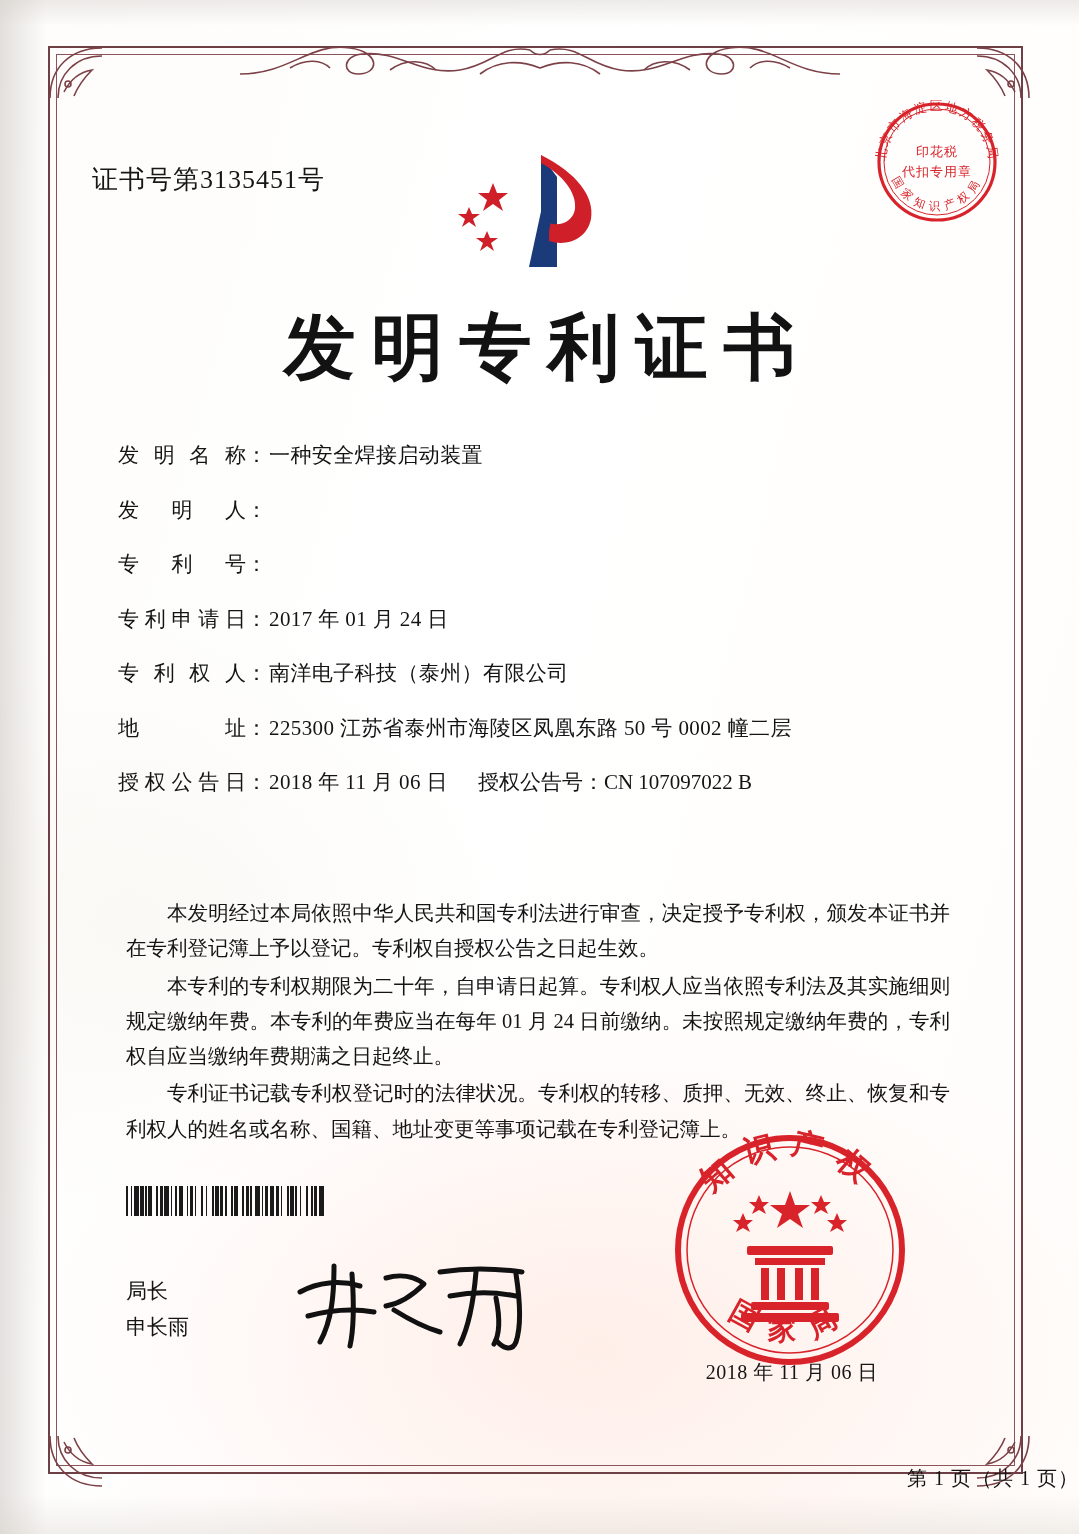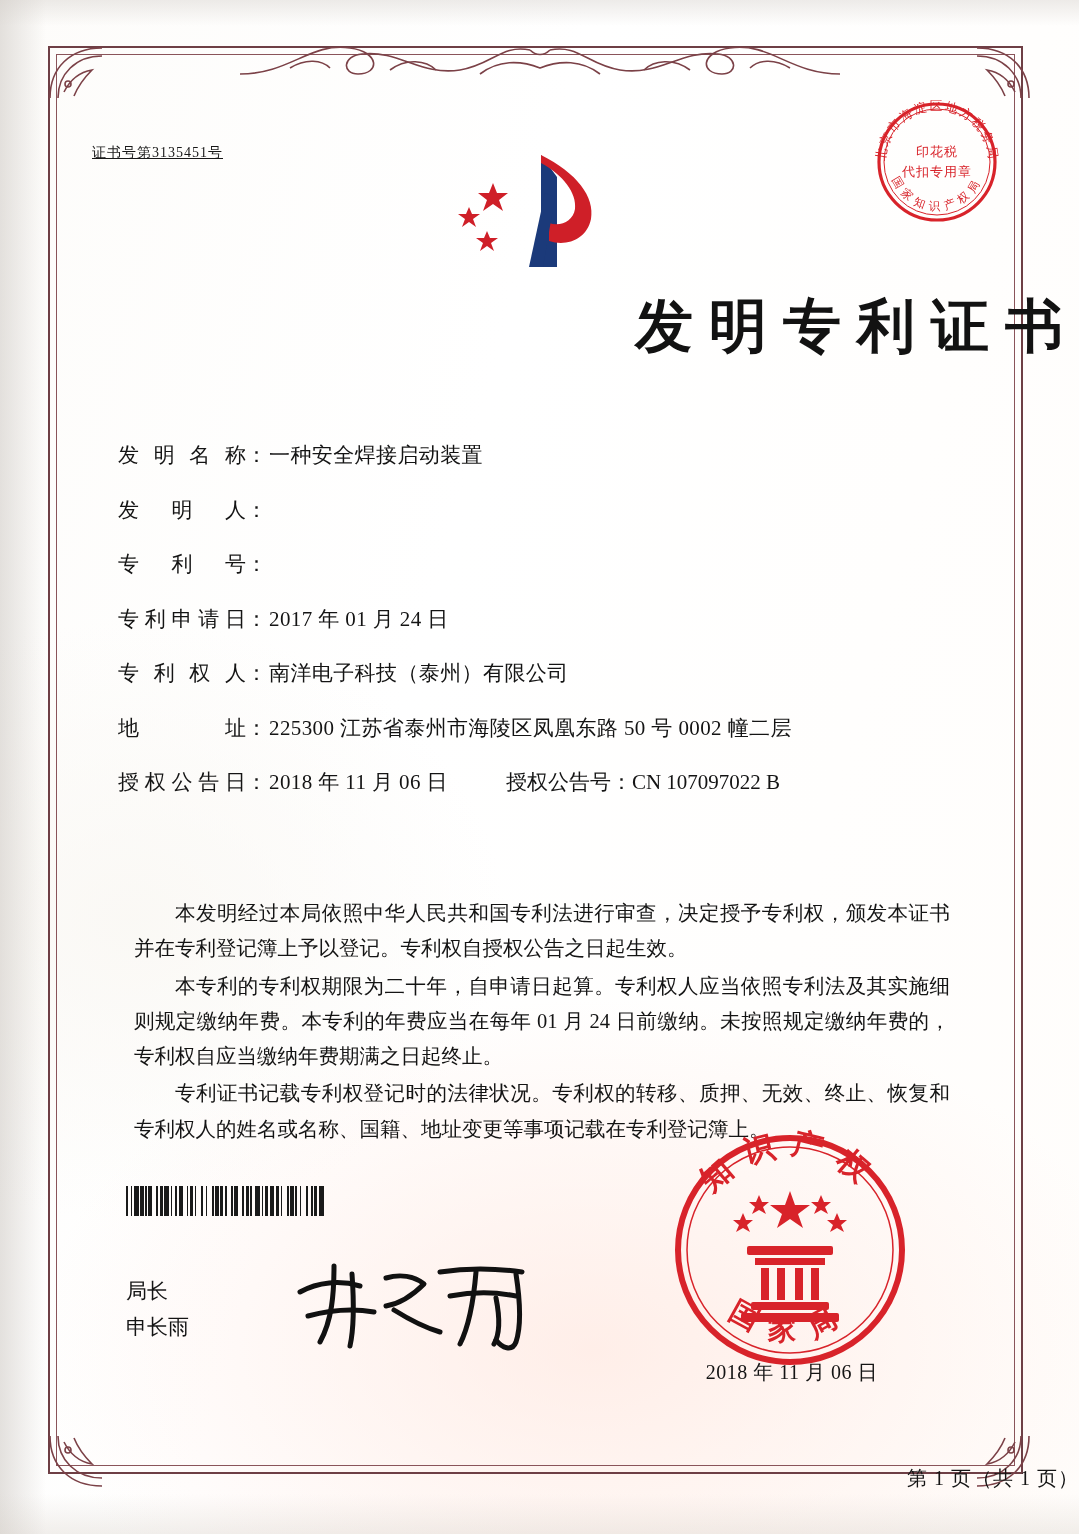--- a/index.html
+++ b/index.html
@@ -79,43 +79,42 @@
     width: 620px;
     height: 56px;
     color: #7b4147;
   }
   .top-flourish svg { width: 100%; height: 100%; display: block; }
 
   
   .cert-no {
     position: absolute;
     left: 92px;
-    top: 144px;
-    font-size: 14px;
+    top: 162px;
+    font-size: 26px;
     letter-spacing: 1px;
     color: #171717;
     white-space: nowrap;
-    text-decoration: underline;
   }
   .logo {
     position: absolute;
     left: 50%;
     top: 145px;
     transform: translateX(-50%);
     width: 190px;
     height: 130px;
   }
   .logo svg { width: 100%; height: 100%; display: block; }
 
   .title {
     position: absolute;
     left: 0; right: 0;
-    top: 288px;
-    text-align: right;
-    font-size: 58px;
+    top: 300px;
+    text-align: center;
+    font-size: 72px;
     font-weight: bold;
     letter-spacing: 16px;
     text-indent: 16px;
     color: #121212;
     font-family: "Liberation Serif", "DejaVu Serif", serif;
   }
 
   
   .tax-stamp {
     position: absolute;
@@ -152,37 +151,37 @@
   .field-colon {
     flex: none;
     margin-right: 2px;
   }
   .field-value {
     flex: 1;
     letter-spacing: 0.4px;
   }
   .field-row.dual .field-value { flex: none; }
   .field-second-label {
-    margin-left: 58px;
+    margin-left: 30px;
     white-space: nowrap;
   }
 
   
   .body-text {
     position: absolute;
     left: 118px;
     top: 896px;
     width: 832px;
     font-size: 20.5px;
     line-height: 1.72;
     color: #141414;
     text-align: justify;
   }
   .body-text p {
-    margin: 0 0 2px 16px;
+    margin: 0 0 2px 8px;
     text-indent: 2em;
   }
 
   
   .barcode {
     position: absolute;
     left: 126px;
     top: 1186px;
     width: 292px;
     height: 30px;

